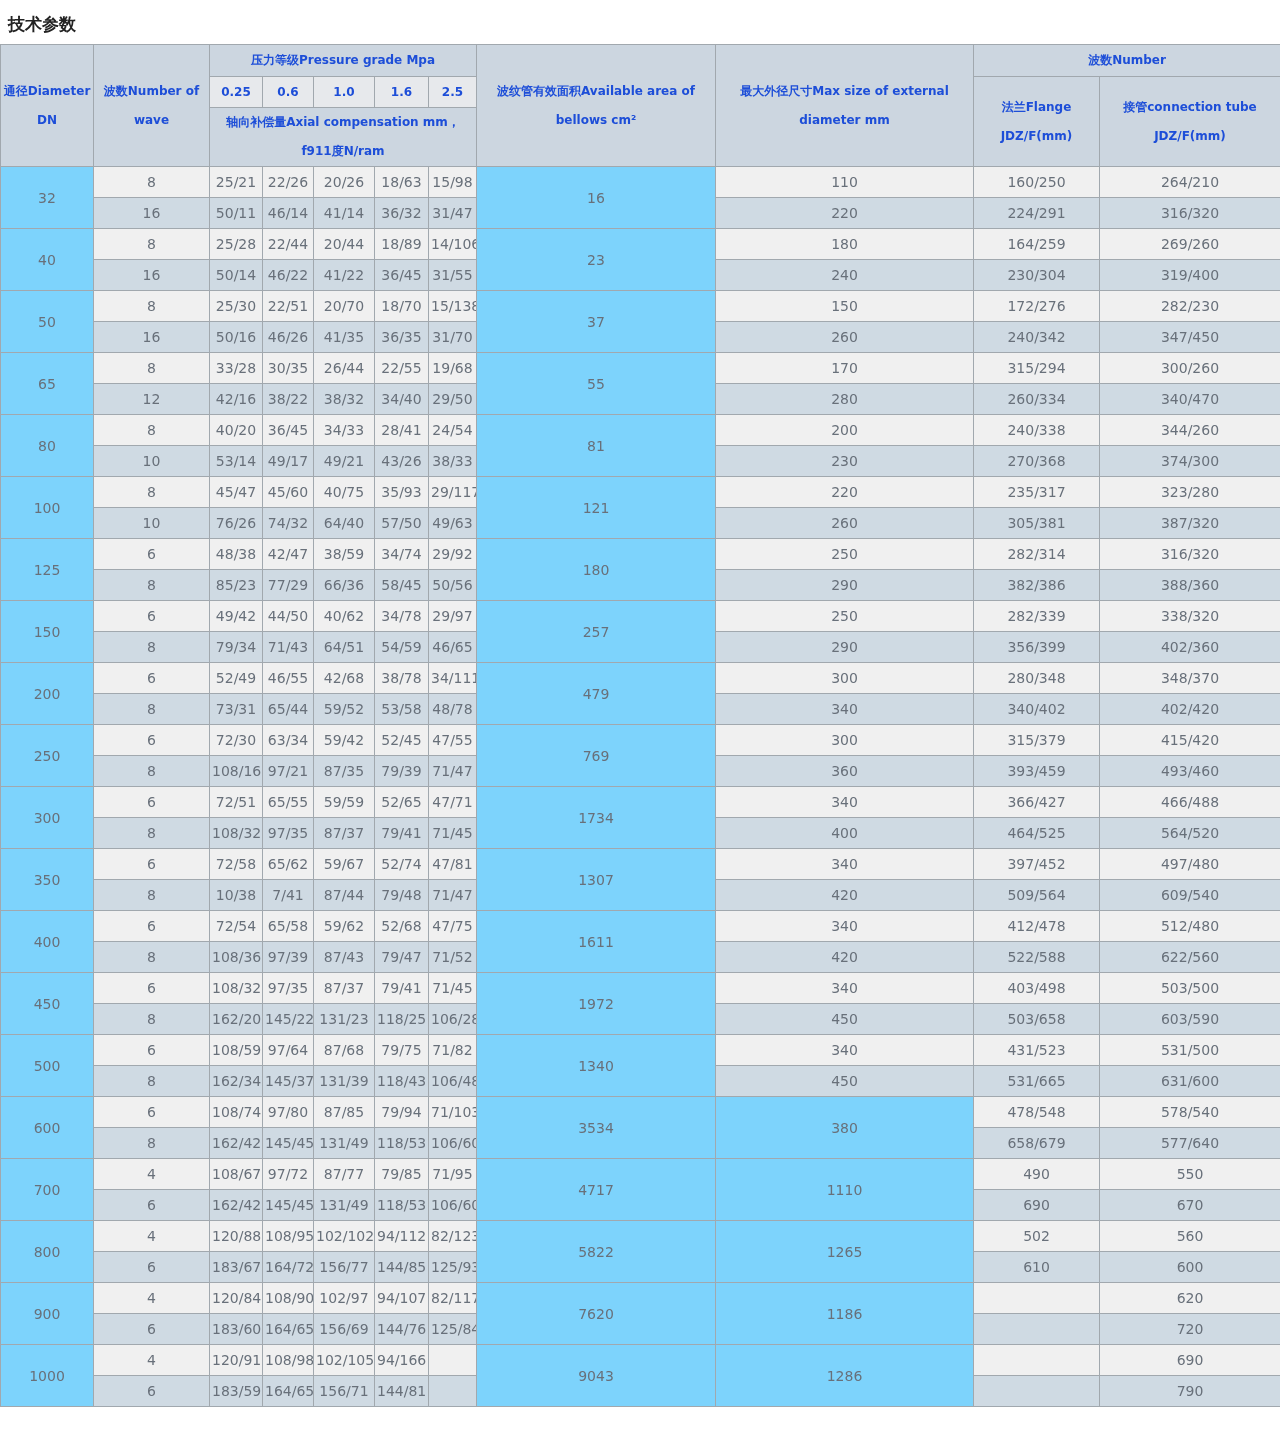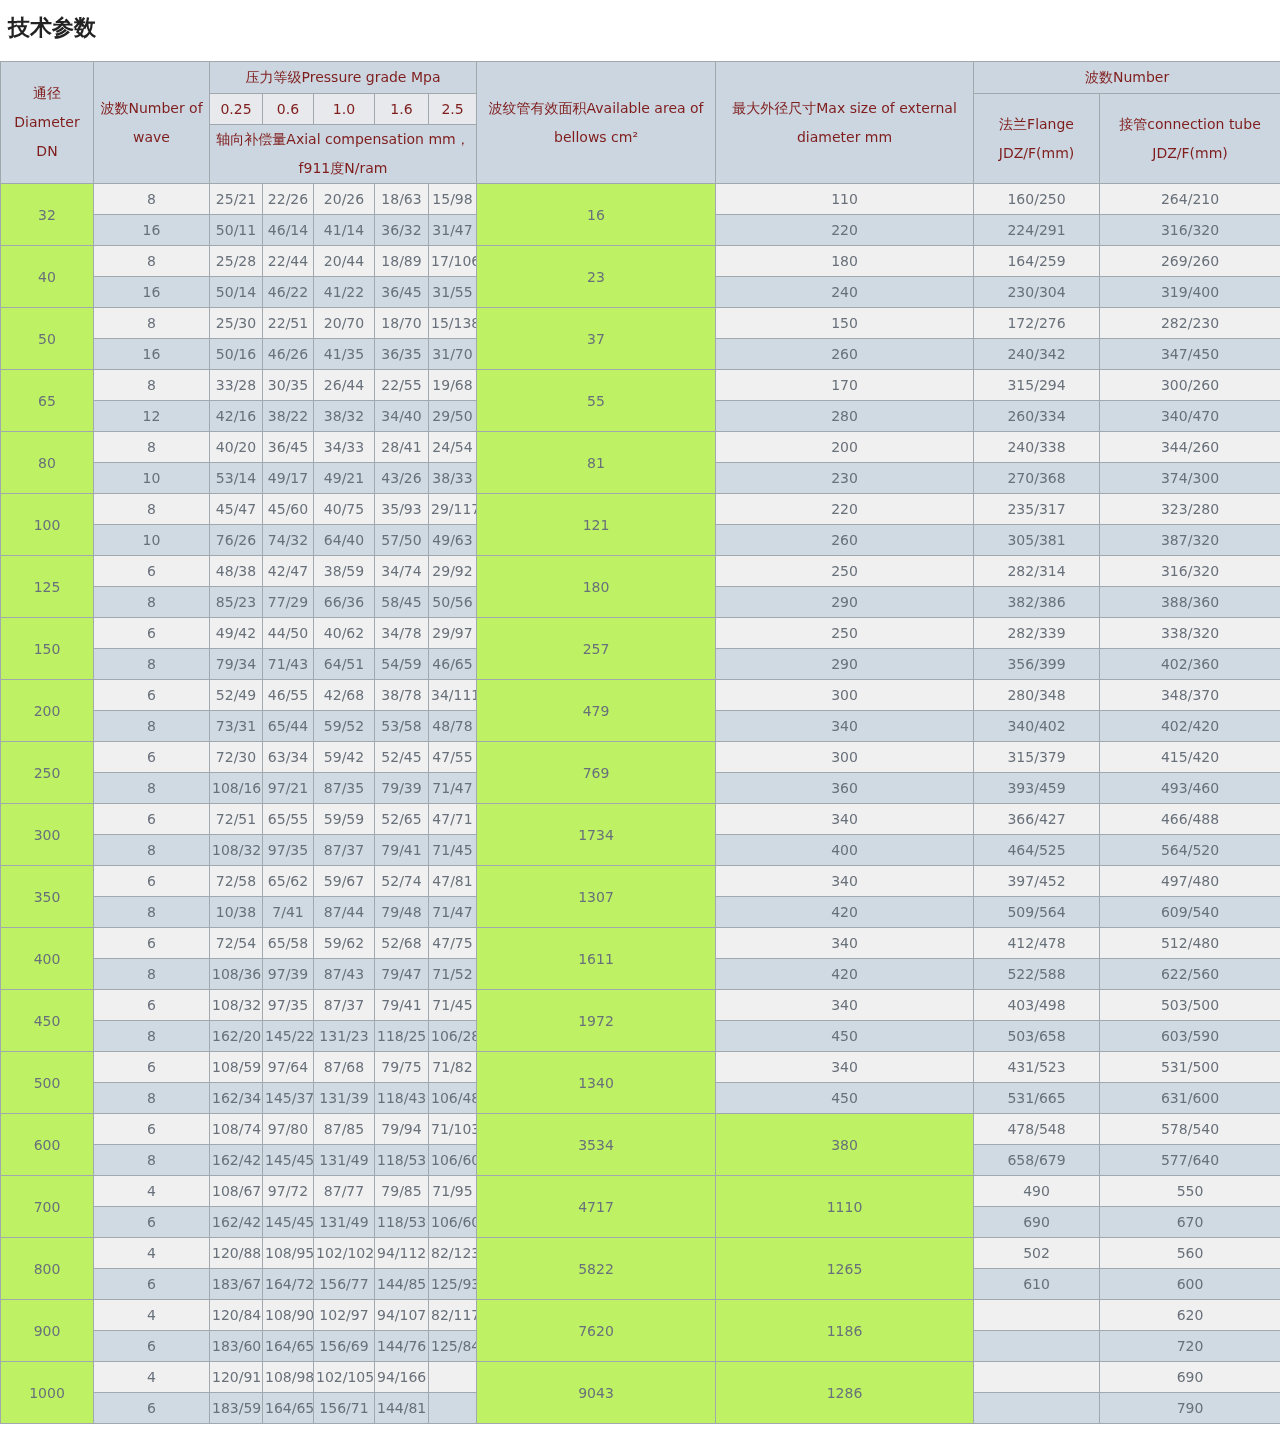--- a/index.html
+++ b/index.html
@@ -1,32 +1,32 @@
 <!DOCTYPE html>
 <html><head>
 <meta charset="utf-8">
 <style>
   html,body{margin:0;padding:0;background:#ffffff;}
   body{font-family:"DejaVu Sans","Liberation Sans",sans-serif;width:1280px;}
-  .page-title{font-size:22px;font-weight:bold;color:#222222;padding:13px 8px 18px 8px;}
+  .page-title{font-size:17px;font-weight:bold;color:#222222;padding:13px 8px 8px 8px;}
   table.spec{border-collapse:collapse;table-layout:fixed;width:1280px;}
   table.spec th,table.spec td{
     border:1px solid #a1a8ae;text-align:center;vertical-align:middle;
     overflow:hidden;padding:0 2px;box-sizing:border-box;
   }
-  thead th{background:#ccd6e0;color:#7f1d1d;font-weight:normal;font-size:14px;line-height:29px;}
+  thead th{background:#ccd6e0;color:#1d4ed8;font-weight:bold;font-size:12px;line-height:29px;}
   thead tr.hr1{height:32px;}
   thead tr.hr2{height:30px;margin-top:28px;}
   thead tr.hr3{height:59px;}
   thead th.pv{background:#e7e9ec;line-height:30px;}
   thead th .ln{display:block;line-height:29px;}
   tbody td{font-size:14px;color:#68707a;height:31px;line-height:30px;white-space:nowrap;}
   tr.rl td{background:#f0f0f0;}
   tr.rb td{background:#cfdae3;}
-  tbody td.merged{background:#bef264;text-align:center;}
+  tbody td.merged{background:#7dd3fc;text-align:center;}
 </style>
 </head>
 <body>
 
 <div class="page-title">技术参数</div>
 
 <table class="spec">
   <colgroup>
     <col style="width:93px">
       <col style="width:116px">
@@ -96,21 +96,21 @@
         <td>224/291</td>
         <td>316/320</td>
       </tr>
       <tr class="rl">
         <td rowspan="2" class="merged">40</td>
         <td>8</td>
         <td>25/28</td>
         <td>22/44</td>
         <td>20/44</td>
         <td>18/89</td>
-        <td>17/106</td>
+        <td>14/106</td>
         <td rowspan="2" class="merged">23</td>
         <td>180</td>
         <td>164/259</td>
         <td>269/260</td>
       </tr>
       <tr class="rb">
         <td>16</td>
         <td>50/14</td>
         <td>46/22</td>
         <td>41/22</td>

